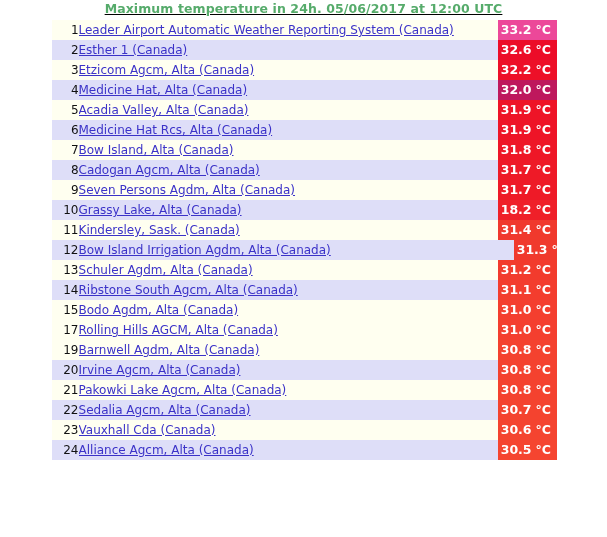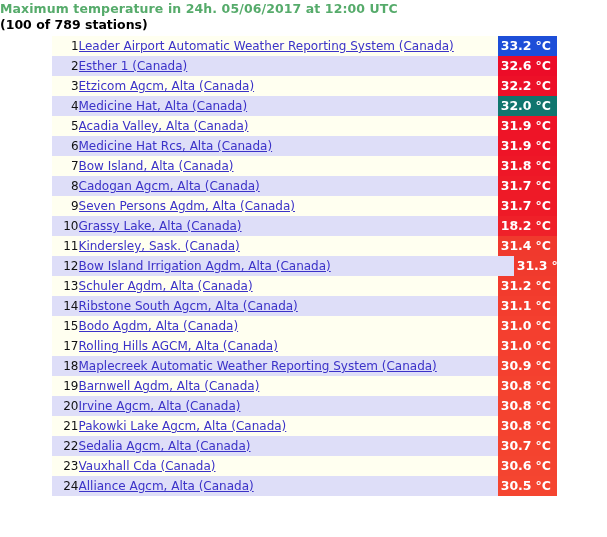--- a/index.html
+++ b/index.html
@@ -18,20 +18,22 @@
   #page {
     position: relative;
     width: 607px;
     height: 537px;
     box-sizing: border-box;
   }
 
   
   .heading {
     padding-top: 1px;
+    text-align: center;
+    text-decoration: underline;
   }
   .title {
     font-size: 12.5px;
     font-weight: bold;
     color: #56ab6b;
     line-height: 16px;
     letter-spacing: 0.1px;
     white-space: nowrap;
   }
   .subtitle {
@@ -111,52 +113,51 @@
     box-sizing: border-box;
   }
 </style>
 </head>
 <body>
 
 <div id="page">
 
   <div class="heading">
     <div class="title">Maximum temperature in 24h. 05/06/2017 at 12:00 UTC</div>
-    <div class="subtitle">(100 of 789 stations)</div>
   </div>
 
   <div class="table-wrap">
     <table class="ranking">
       <tbody>
           <tr class="odd">
             <td class="rank">1</td>
             <td class="station"><a>Leader Airport Automatic Weather Reporting System (Canada)</a></td>
             <td class="value">
-              <span class="badge" style="background: #1d4ed8;">33.2 °C</span>
+              <span class="badge" style="background: #ec4899;">33.2 °C</span>
             </td>
           </tr>
           <tr class="even">
             <td class="rank">2</td>
             <td class="station"><a>Esther 1 (Canada)</a></td>
             <td class="value">
               <span class="badge" style="background: rgb(236, 12, 40);">32.6 °C</span>
             </td>
           </tr>
           <tr class="odd">
             <td class="rank">3</td>
             <td class="station"><a>Etzicom Agcm, Alta (Canada)</a></td>
             <td class="value">
               <span class="badge" style="background: rgb(237, 16, 40);">32.2 °C</span>
             </td>
           </tr>
           <tr class="even">
             <td class="rank">4</td>
             <td class="station"><a>Medicine Hat, Alta (Canada)</a></td>
             <td class="value">
-              <span class="badge" style="background: #0f766e;">32.0 °C</span>
+              <span class="badge" style="background: #be185d;">32.0 °C</span>
             </td>
           </tr>
           <tr class="odd">
             <td class="rank">5</td>
             <td class="station"><a>Acadia Valley, Alta (Canada)</a></td>
             <td class="value">
               <span class="badge" style="background: rgb(238, 20, 39);">31.9 °C</span>
             </td>
           </tr>
           <tr class="even">
@@ -227,27 +228,20 @@
             <td class="station"><a>Bodo Agdm, Alta (Canada)</a></td>
             <td class="value">
               <span class="badge" style="background: rgb(244, 63, 47);">31.0 °C</span>
             </td>
           </tr>
           <tr class="odd">
             <td class="rank">17</td>
             <td class="station"><a>Rolling Hills AGCM, Alta (Canada)</a></td>
             <td class="value">
               <span class="badge" style="background: rgb(244, 63, 47);">31.0 °C</span>
-            </td>
-          </tr>
-          <tr class="even">
-            <td class="rank">18</td>
-            <td class="station"><a>Maplecreek Automatic Weather Reporting System (Canada)</a></td>
-            <td class="value">
-              <span class="badge" style="background: rgb(244, 64, 47);">30.9 °C</span>
             </td>
           </tr>
           <tr class="odd">
             <td class="rank">19</td>
             <td class="station"><a>Barnwell Agdm, Alta (Canada)</a></td>
             <td class="value">
               <span class="badge" style="background: rgb(244, 66, 47);">30.8 °C</span>
             </td>
           </tr>
           <tr class="even">

